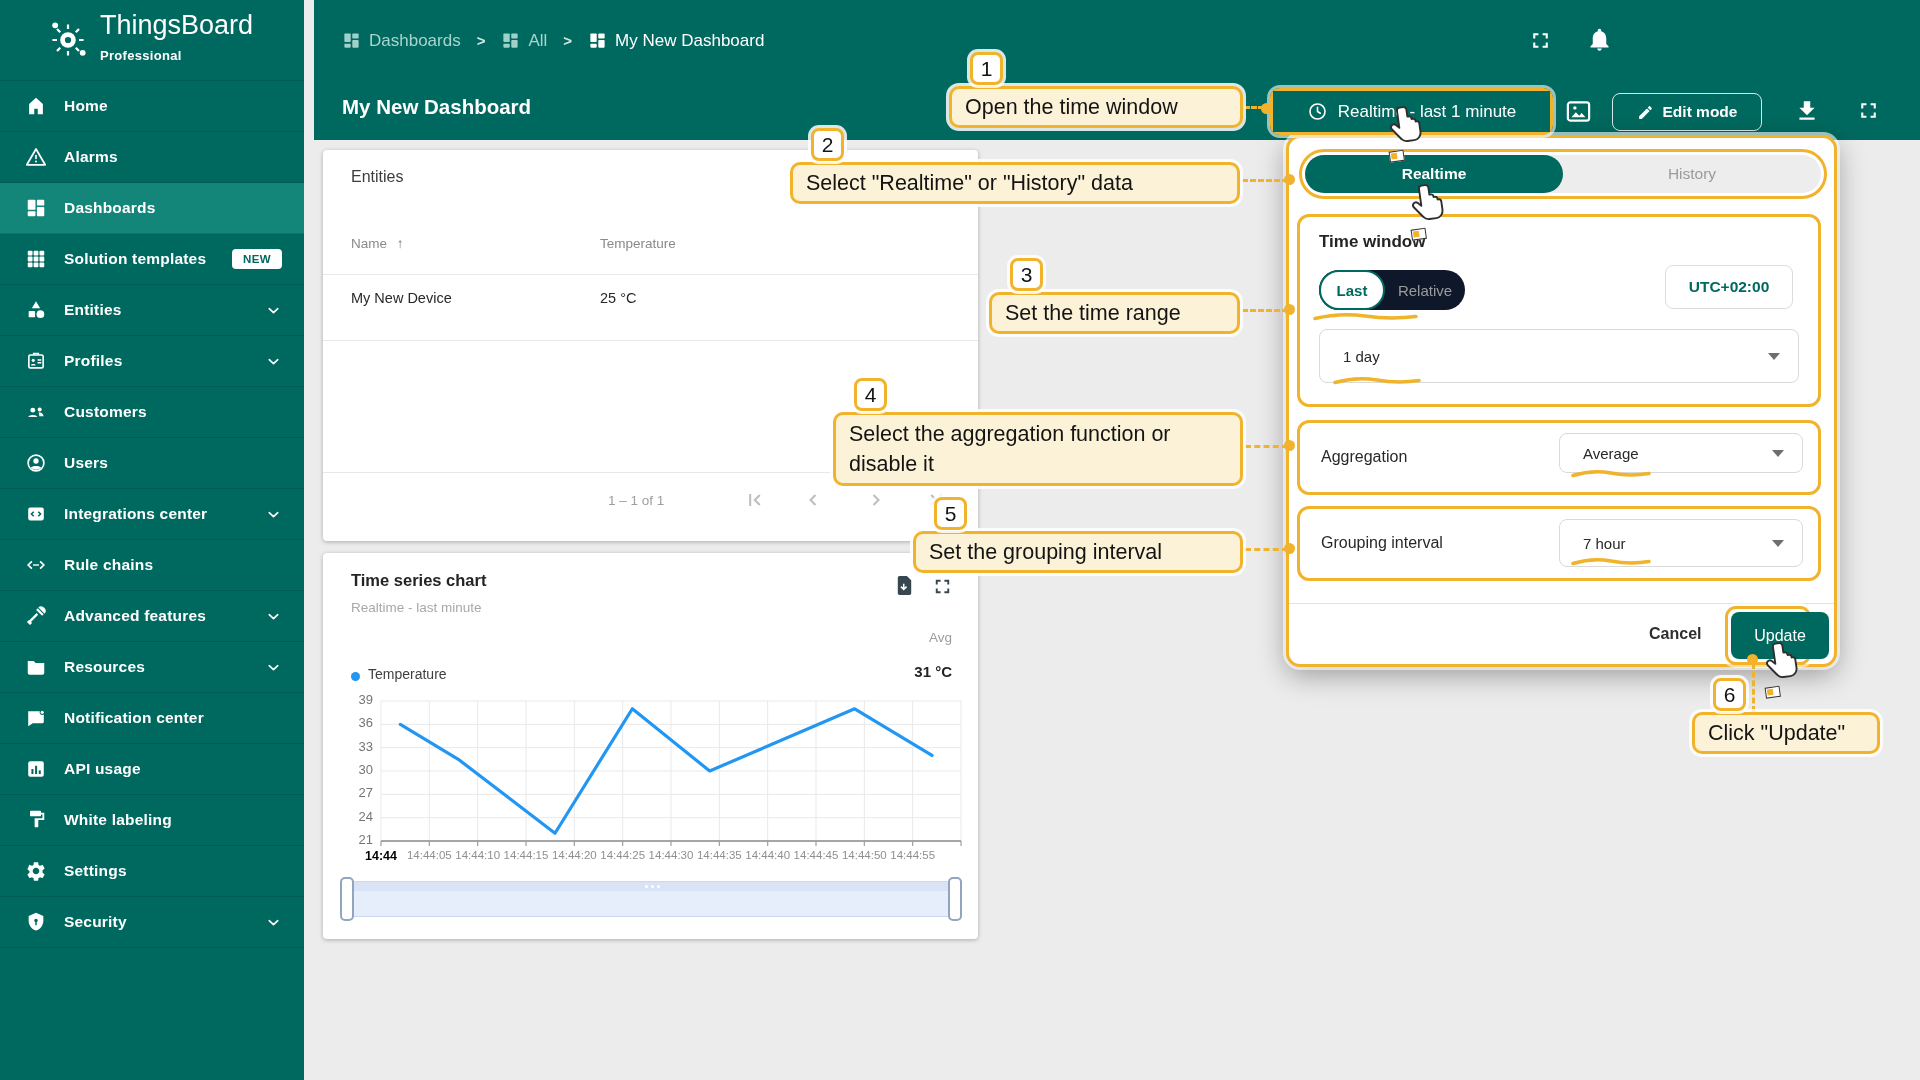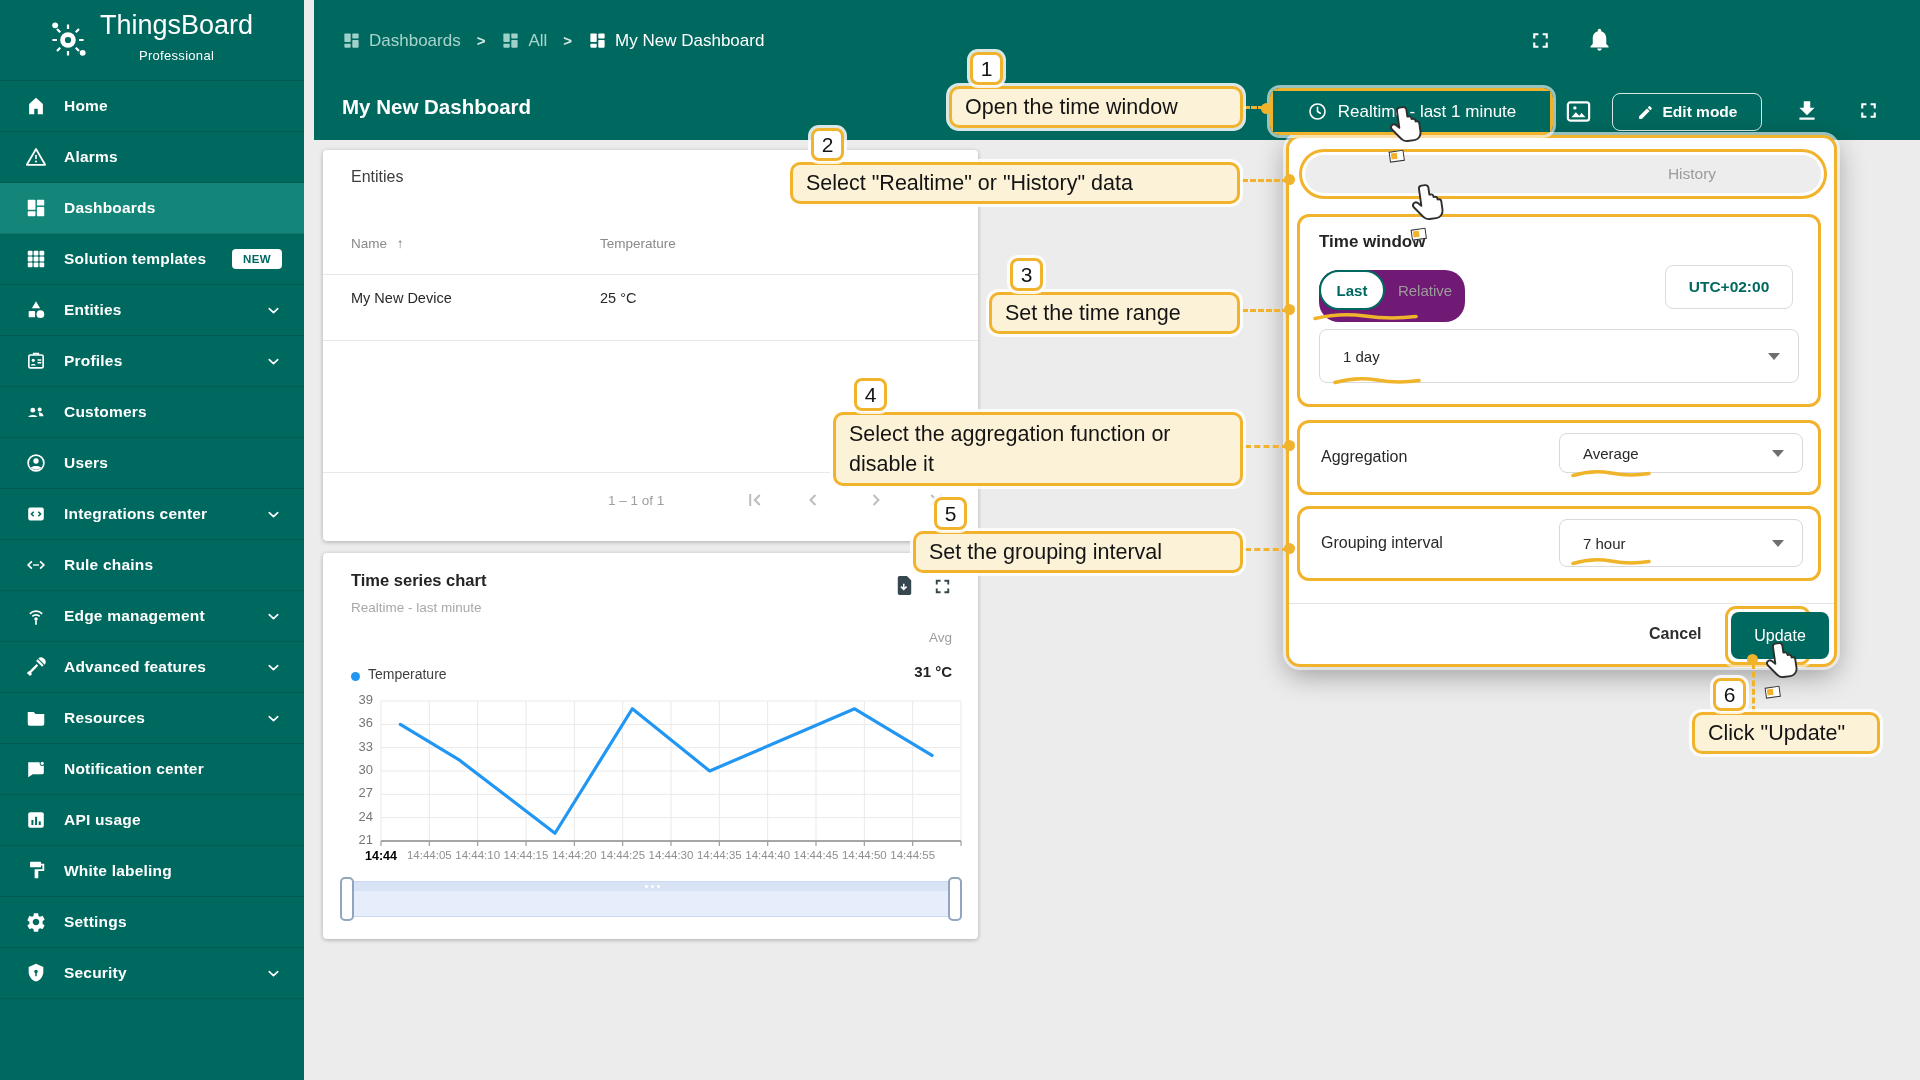--- a/index.html
+++ b/index.html
@@ -11,21 +11,21 @@
   #screen{position:relative;width:1920px;height:1080px;background:var(--gray-bg);overflow:hidden}
   .abs{position:absolute}
   svg{display:block}
   .svgi{width:100%;height:100%}
 
   
   .sidebar{position:absolute;left:0;top:0;width:304px;height:1080px;background:var(--teal);z-index:5}
   .logo{height:81px;display:flex;align-items:center;padding-left:46px;border-bottom:1px solid rgba(0,0,0,.12)}
   .logo-ic{width:44px;height:44px;margin-right:10px}
   .brand{color:#fff;font-size:27px;font-weight:500;line-height:26px}
-  .brand-sub{display:block;color:#ffffff;font-size:13px;font-weight:400;text-align:center;margin-top:5px;letter-spacing:.3px}
+  .brand-sub{display:block;color:#ffffff;font-size:13px;font-weight:700;text-align:left;margin-top:5px;letter-spacing:.3px}
   .side-item{height:51px;display:flex;align-items:center;padding:0 22px 0 25px;border-bottom:1px solid rgba(0,0,0,.13);color:#fff;cursor:pointer}
   .side-item.active{background:var(--teal-active)}
   .side-item .ic{width:22px;height:22px;margin-right:17px;flex:none}
   .side-item .lbl{font-size:15.5px;font-weight:700;letter-spacing:.2px;white-space:nowrap}
   .chev{margin-left:auto;width:17px;height:17px}
   .new-badge{margin-left:auto;background:#fff;color:var(--teal);font-size:11.5px;font-weight:700;padding:4px 11px;border-radius:4px;letter-spacing:.4px}
 
   
   .topbar{position:absolute;left:314px;top:0;right:0;height:81px;background:var(--teal);z-index:4}
   .crumbs{position:absolute;left:28px;top:0;height:81px;display:flex;align-items:center}
@@ -71,21 +71,21 @@
   .handle{position:absolute;width:14px;height:44px;top:324px;background:#fff;border:2px solid #93A5BE;border-radius:5px;cursor:ew-resize;z-index:3}
 
   
   .popup{position:absolute;left:1286px;top:135px;width:551px;height:532px;background:#fff;border:3px solid var(--yellow);border-radius:14px;box-shadow:0 0 0 3px rgba(255,255,255,.6),0 8px 28px rgba(0,0,0,.35);z-index:20}
   .sec-outline{position:absolute;border:3px solid var(--yellow);border-radius:12px;box-shadow:0 0 0 3px rgba(255,255,255,.55)}
   .seg{position:absolute;left:16px;top:17px;width:516px;height:38px;background:#EDEDED;border-radius:19px}
   .seg .on{position:absolute;left:0;top:0;width:258px;height:38px;background:var(--teal);border-radius:19px;color:#fff;font-size:15.5px;font-weight:600;display:flex;align-items:center;justify-content:center;cursor:pointer}
   .seg .off{position:absolute;left:258px;top:0;width:258px;height:38px;color:#9B9B9B;font-size:15.5px;display:flex;align-items:center;justify-content:center;cursor:pointer}
   .pop-h{position:absolute;font-size:17px;font-weight:700;color:#242424}
   .pop-lbl{position:absolute;font-size:16px;color:var(--ink)}
-  .pill{position:absolute;left:30px;top:132px;width:146px;height:52px;background:#701a75;border-radius:20px}
+  .pill{position:absolute;left:30px;top:132px;width:146px;height:40px;background:#0f172a;border-radius:20px}
   .pill .sel{position:absolute;left:0;top:0;width:66px;height:40px;background:#fff;border:2px solid var(--teal);border-radius:20px;color:var(--teal);font-weight:700;font-size:15px;display:flex;align-items:center;justify-content:center;cursor:pointer}
   .pill .uns{position:absolute;left:66px;top:0;width:80px;height:40px;color:#9B9B9B;font-size:15px;display:flex;align-items:center;justify-content:center;cursor:pointer}
   .tz{position:absolute;left:376px;top:127px;width:128px;height:44px;border:1px solid #DCDCDC;border-radius:8px;color:var(--teal);font-weight:700;font-size:15.5px;display:flex;align-items:center;justify-content:center;cursor:pointer}
   .dd{position:absolute;border:1px solid #D9D9D9;border-radius:8px;cursor:pointer}
   .dd .val{position:absolute;left:23px;top:50%;transform:translateY(-50%);font-size:15px;color:var(--ink)}
   .caret{position:absolute;right:18px;top:50%;margin-top:-3px;width:0;height:0;border-left:6px solid transparent;border-right:6px solid transparent;border-top:7px solid #6E6E6E}
   .squig{position:absolute;z-index:22;pointer-events:none}
   .pop-hr{position:absolute;left:0;right:0;top:465px;height:1px;background:#E3E3E3}
   .cancel{position:absolute;left:360px;top:487px;font-size:16px;font-weight:600;color:#2F2F2F;cursor:pointer}
   .upd-outline{position:absolute;left:436px;top:468px;width:86px;height:59px;border:3px solid var(--yellow);border-radius:11px;box-shadow:0 0 0 3px rgba(255,255,255,.55)}
@@ -242,36 +242,20 @@
         <div class="side-item">
           <span class="ic">
             <svg viewBox="0 0 24 24" class="svgi">
               <path d="M7.5 8 3.5 12l4 4M16.5 8l4 4-4 4" stroke="#fff" stroke-width="1.9" fill="none"></path>
               <circle cx="9.8" cy="12" r="1" fill="#fff"></circle>
               <circle cx="12" cy="12" r="1" fill="#fff"></circle>
               <circle cx="14.2" cy="12" r="1" fill="#fff"></circle>
             </svg>
           </span>
           <span class="lbl">Rule chains</span>
-        </div>
-        <div class="side-item">
-          <span class="ic">
-            <svg viewBox="0 0 24 24" class="svgi">
-              <path d="M5.2 9.6a9.5 9.5 0 0 1 13.6 0" fill="none" stroke="#fff" stroke-width="1.8"></path>
-              <path d="M8 12.4a5.7 5.7 0 0 1 8 0" fill="none" stroke="#fff" stroke-width="1.8"></path>
-              <circle cx="12" cy="15.2" r="1.9" fill="#fff"></circle>
-              <path d="M12 17v4.5" stroke="#fff" stroke-width="1.8"></path>
-            </svg>
-          </span>
-          <span class="lbl">Edge management</span>
-          <span class="chev">
-            <svg viewBox="0 0 24 24" class="svgi">
-              <path d="M6 9.5 12 15l6-5.5" stroke="#fff" stroke-width="2.4" fill="none" stroke-linecap="round" stroke-linejoin="round"></path>
-            </svg>
-          </span>
         </div>
         <div class="side-item">
           <span class="ic">
             <svg viewBox="0 0 24 24" class="svgi">
               <path d="M4 19.2 13.5 9.7" stroke="#fff" stroke-width="2.4"></path>
               <path d="M13 4.5l6.5 6.5" stroke="#fff" stroke-width="2.4"></path>
               <path d="M14.5 2.5a5 5 0 0 1 7 7l-2-2-1.5-1.5-1.5-1.5z" fill="#fff"></path>
               <path d="M3.2 17.4l3.4 3.4" stroke="#fff" stroke-width="3.2"></path>
             </svg>
           </span>
@@ -565,20 +549,21 @@
           <span class="grip"></span>
         </div>
     </div>
     <div class="handle" style="left:17px"></div>
     <div class="handle" style="left:625px"></div>
   </div>
 
   <div class="popup">
     <div class="sec-outline" style="left:10px;top:11px;width:528px;height:50px;border-radius:28px"></div>
     <div class="seg">
+      <div class="on">Realtime</div>
       <div class="off">History</div>
     </div>
 
     <div class="sec-outline" style="left:8px;top:76px;width:524px;height:193px"></div>
     <div class="pop-h" style="left:30px;top:94px">Time window</div>
     <div class="pill">
       <div class="sel">Last</div>
       <div class="uns">Relative</div>
     </div>
     <div class="tz">UTC+02:00</div>

